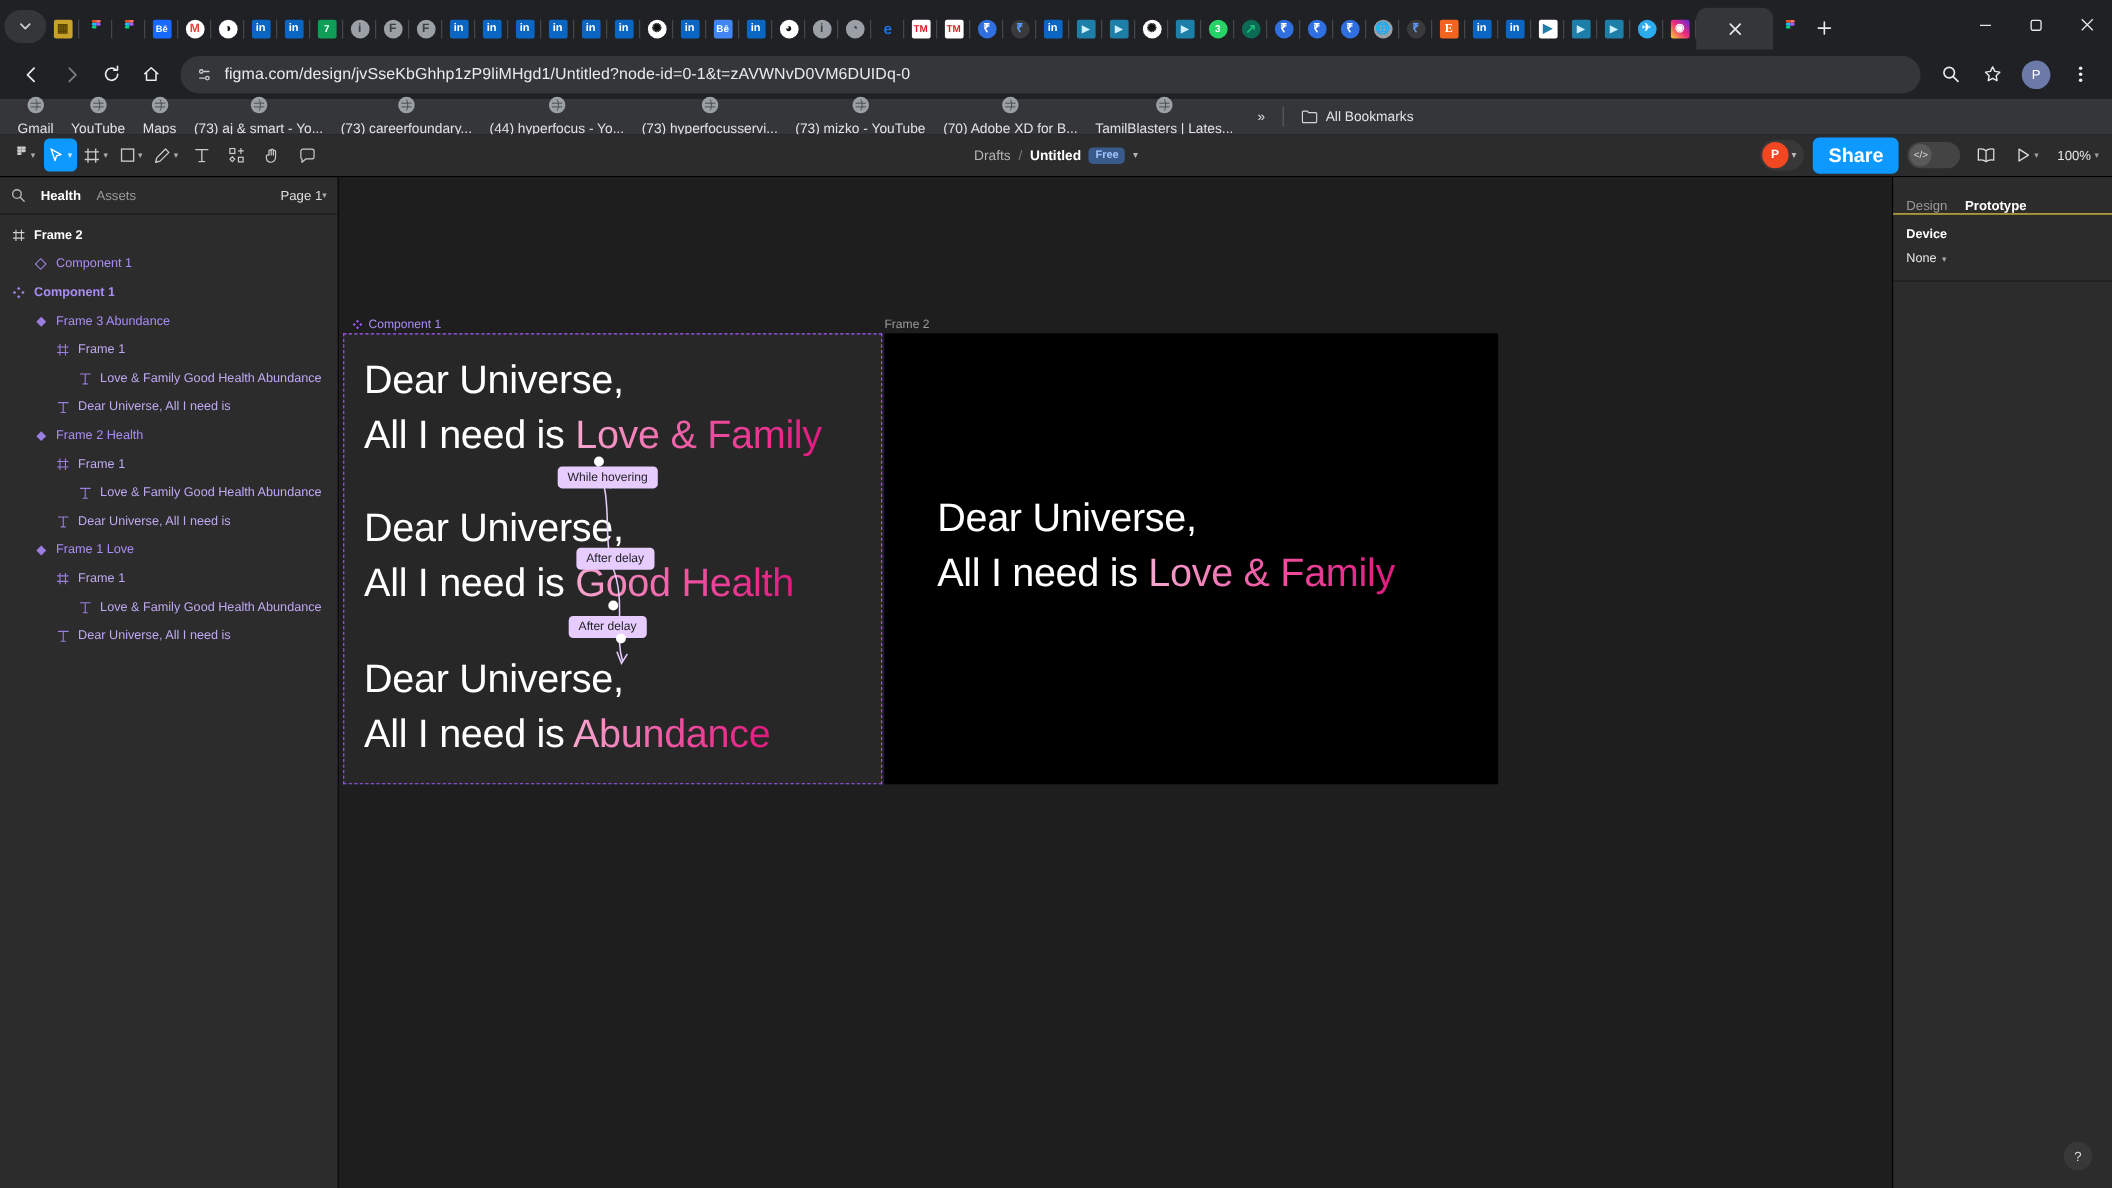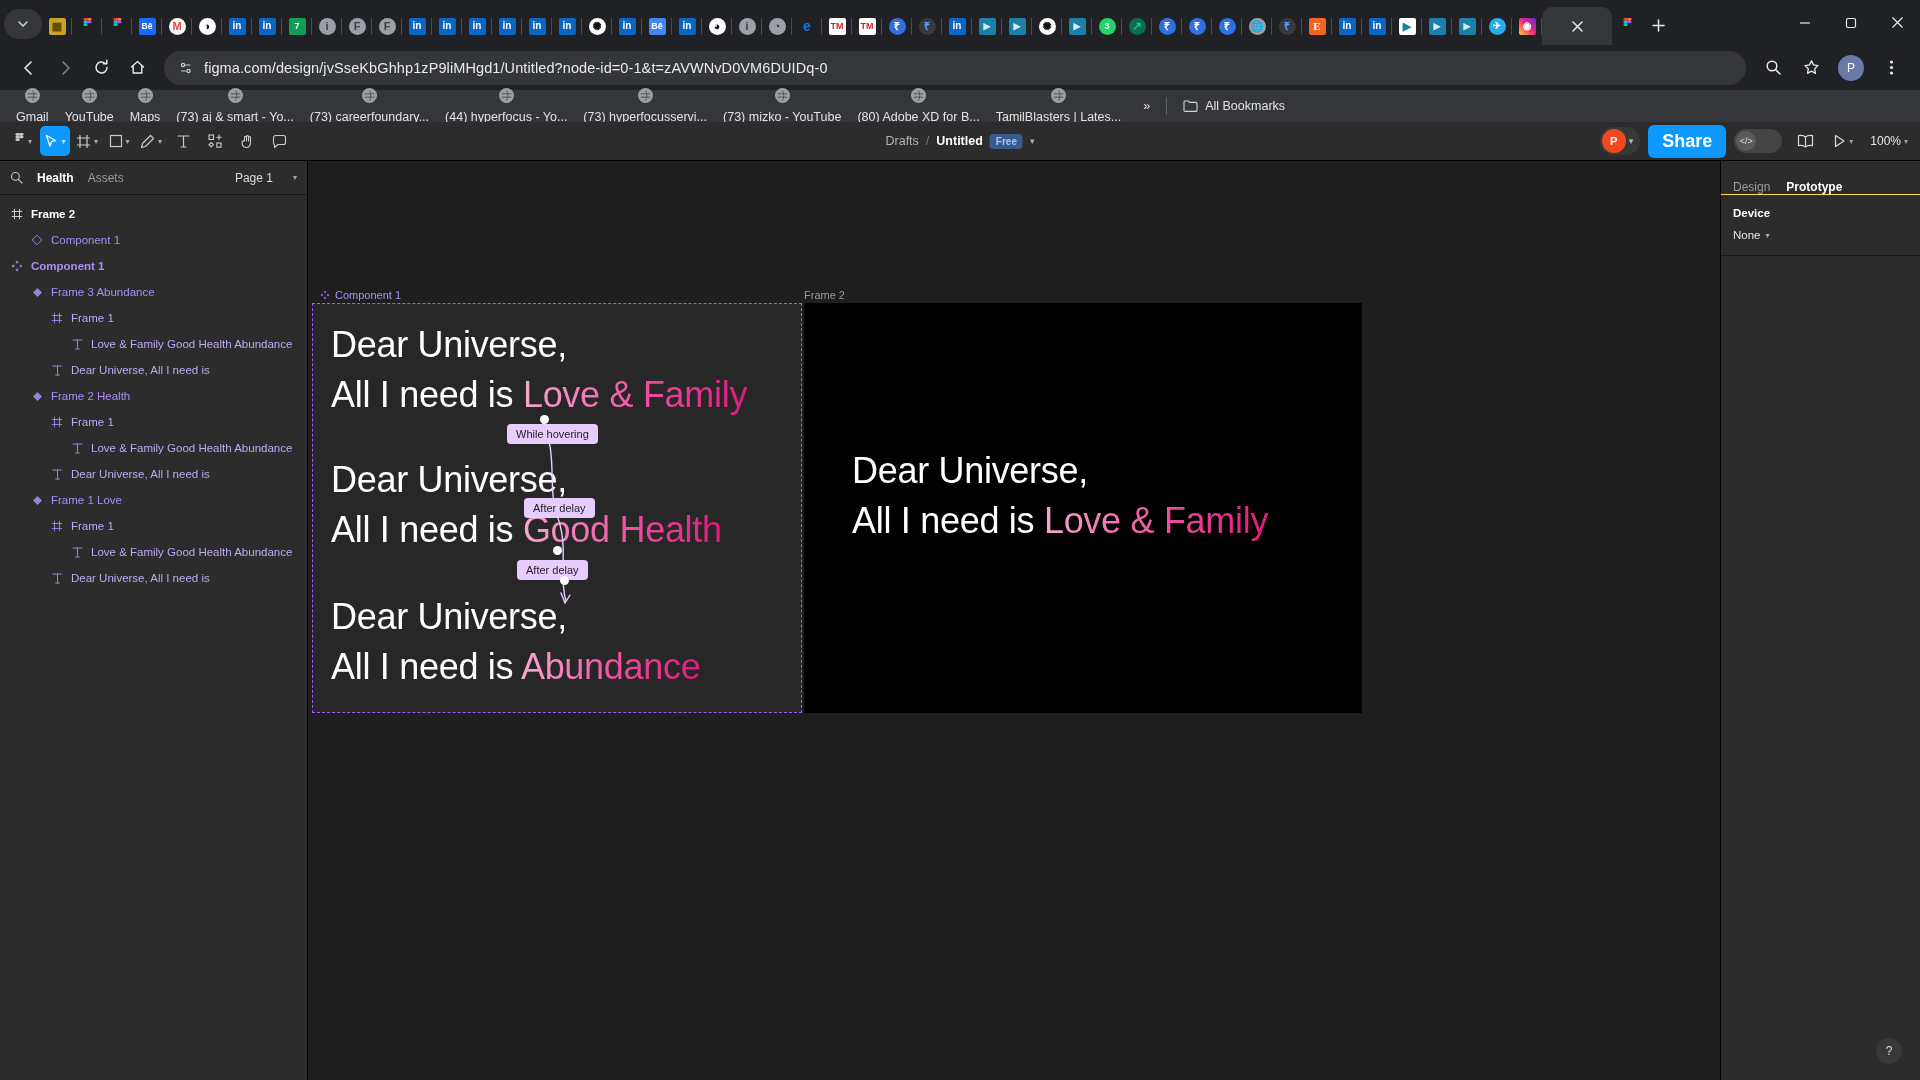--- a/index.html
+++ b/index.html
@@ -122,21 +122,21 @@
   .fg-body{flex:1;display:flex;min-height:0}
 
   
   .fg-left{
     width:308px;background:#2c2c2c;border-right:1px solid #000;display:flex;flex-direction:column;flex:0 0 auto;
   }
   .lp-tabs{height:34px;display:flex;align-items:center;padding:0 10px;gap:14px;font-size:12px;
     border-bottom:1px solid #1a1a1a;}
   .lp-tabs .tb{color:#9b9b9b}
   .lp-tabs .tb.sel{color:#fff;font-weight:600}
-  .lp-page{margin-left:auto;display:flex;align-items:center;gap:20px;color:#ddd;font-size:12px}
+  .lp-page{margin-left:auto;display:flex;align-items:center;gap:0;color:#ddd;font-size:12px}
   .layers{padding:6px 0;overflow:hidden;flex:1}
   .layer{
     height:26px;display:flex;align-items:center;gap:7px;font-size:11.5px;padding-right:8px;
   }
   .layer .lic{width:14px;height:14px;flex:0 0 auto;display:flex;align-items:center;justify-content:center}
   .layer .lbl{white-space:nowrap;overflow:hidden;text-overflow:ellipsis}
   .layer.white .lbl{color:#ffffff;font-weight:600}
   .layer.purple .lbl{color:#a98df5;font-weight:600}
   .layer.purple-n .lbl{color:#a98df5}
   .layer.dim .lbl{color:#bfa9f3}
@@ -529,21 +529,21 @@
           </span>
           <span>(73) mizko - YouTube</span>
         </div>
         <div class="bm">
           <span class="bm-ic">
             <svg width="11" height="11" viewBox="0 0 11 11">
               <circle cx="5.5" cy="5.5" r="5" fill="#9aa0a6"></circle>
               <path d="M5.5.5c1.6 1.6 1.6 8.4 0 10M.8 3.8h9.4M.8 7.2h9.4" stroke="#4b4d50" stroke-width=".9" fill="none"></path>
             </svg>
           </span>
-          <span>(80) Adobe XD for B...</span>
+          <span>(70) Adobe XD for B...</span>
         </div>
         <div class="bm">
           <span class="bm-ic">
             <svg width="11" height="11" viewBox="0 0 11 11">
               <circle cx="5.5" cy="5.5" r="5" fill="#9aa0a6"></circle>
               <path d="M5.5.5c1.6 1.6 1.6 8.4 0 10M.8 3.8h9.4M.8 7.2h9.4" stroke="#4b4d50" stroke-width=".9" fill="none"></path>
             </svg>
           </span>
           <span>TamilBlasters | Lates...</span>
         </div>

